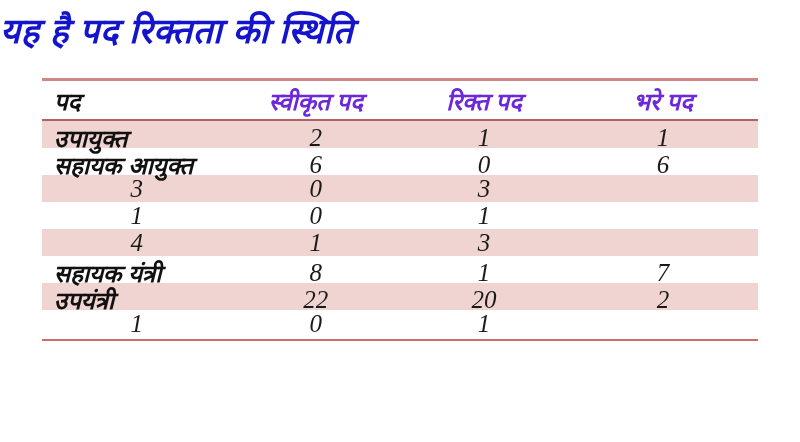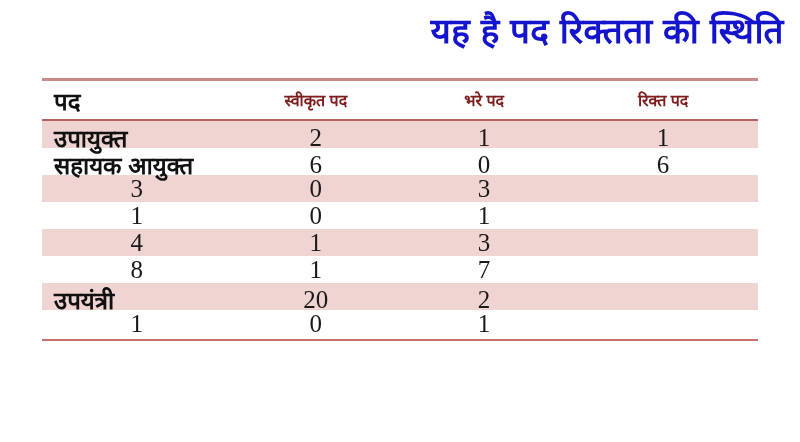--- a/index.html
+++ b/index.html
@@ -10,47 +10,49 @@
     font-family: "Liberation Sans", "DejaVu Sans", sans-serif;
   }
   .slide {
     position: relative;
     width: 800px; height: 442px;
     background: #ffffff;
   }
   .title {
     position: absolute;
     top: 6px; left: 0; right: 16px;
-    text-align: right;
+    text-align: left;
     color: #1414cc;
     font-size: 35px;
     font-weight: 700;
     letter-spacing: 0.5px;
+    font-style: italic;
   }
   .vacancy-table {
     position: absolute;
     top: 78px;
     left: 42px;
     width: 716px;
   }
   .t-row {
     display: grid;
     grid-template-columns: 26.5% 23.5% 23.5% 26.5%;
     align-items: center;
+    font-style: italic;
   }
   .t-head {
     height: 43px;
     border-top: 3px solid #cc8886;
     border-bottom: 2px solid #b4615f;
     background: #ffffff;
   }
   .t-head .cell {
-    font-size: 16px;
+    font-size: 24px;
     font-weight: 700;
-    color: #7f1d1d;
+    color: #6d28d9;
   }
   .t-body .t-row { height: 27px; }
   .t-body .t-row:nth-child(odd) { background: #f0d4d1; }
   .t-body .t-row:nth-child(even) { background: #ffffff; }
   .cell { text-align: center; }
   .cell.post {
     text-align: left;
     padding-left: 12px;
     font-size: 24px;
     font-weight: 700;
@@ -73,22 +75,22 @@
 
 <div class="slide">
 
   <div class="title">यह है पद रिक्तता की स्थिति</div>
 
   <div class="vacancy-table">
 
     <div class="t-row t-head">
       <div class="cell post">पद</div>
       <div class="cell">स्वीकृत पद</div>
+      <div class="cell">रिक्त पद</div>
       <div class="cell">भरे पद</div>
-      <div class="cell">रिक्त पद</div>
     </div>
 
     <div class="t-body">
 
       <div class="t-row">
         <div class="cell post">उपायुक्त</div>
         <div class="cell num">2</div>
         <div class="cell num">1</div>
         <div class="cell num">1</div>
       </div>
@@ -112,27 +114,29 @@
         <div class="cell num">1</div>
       </div>
 
       <div class="t-row">
         <div class="cell num">4</div>
         <div class="cell num">1</div>
         <div class="cell num">3</div>
       </div>
 
       <div class="t-row">
+        <div class="cell post">सहायक यंत्री</div>
         <div class="cell num">8</div>
         <div class="cell num">1</div>
         <div class="cell num">7</div>
       </div>
 
       <div class="t-row">
         <div class="cell post">उपयंत्री</div>
+        <div class="cell num">22</div>
         <div class="cell num">20</div>
         <div class="cell num">2</div>
       </div>
 
       <div class="t-row">
         <div class="cell num">1</div>
         <div class="cell num">0</div>
         <div class="cell num">1</div>
       </div>
 

